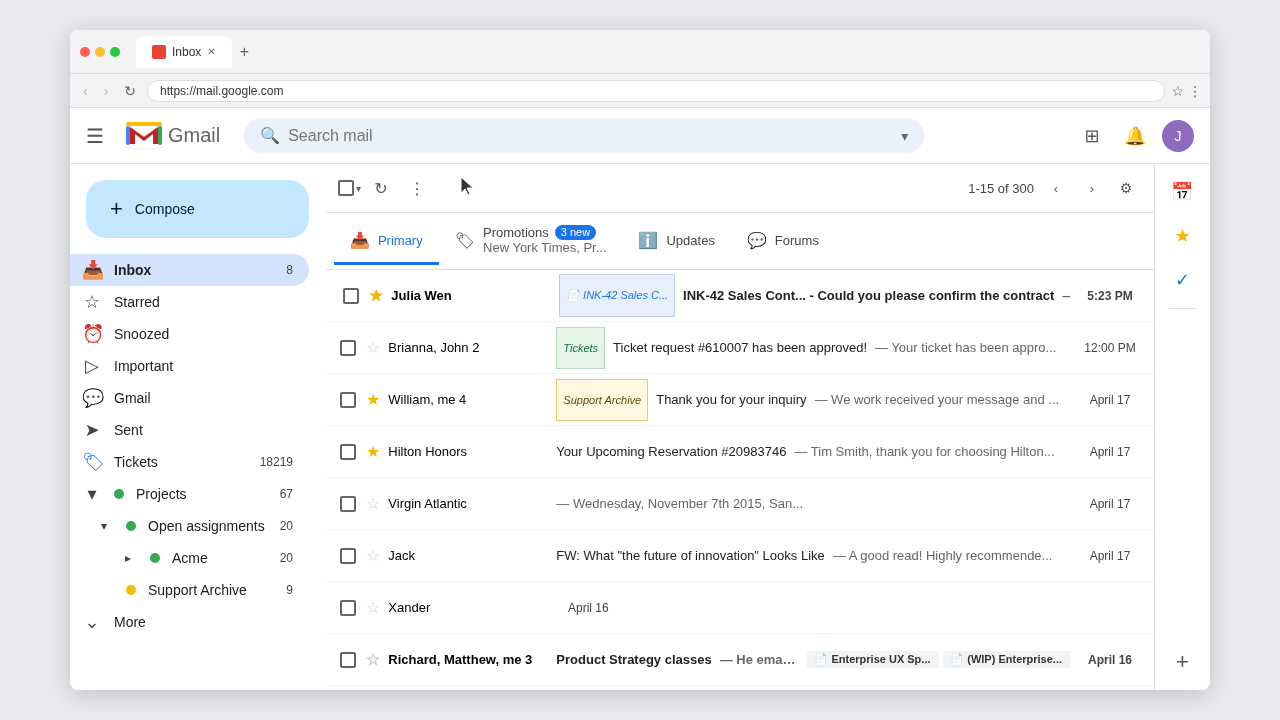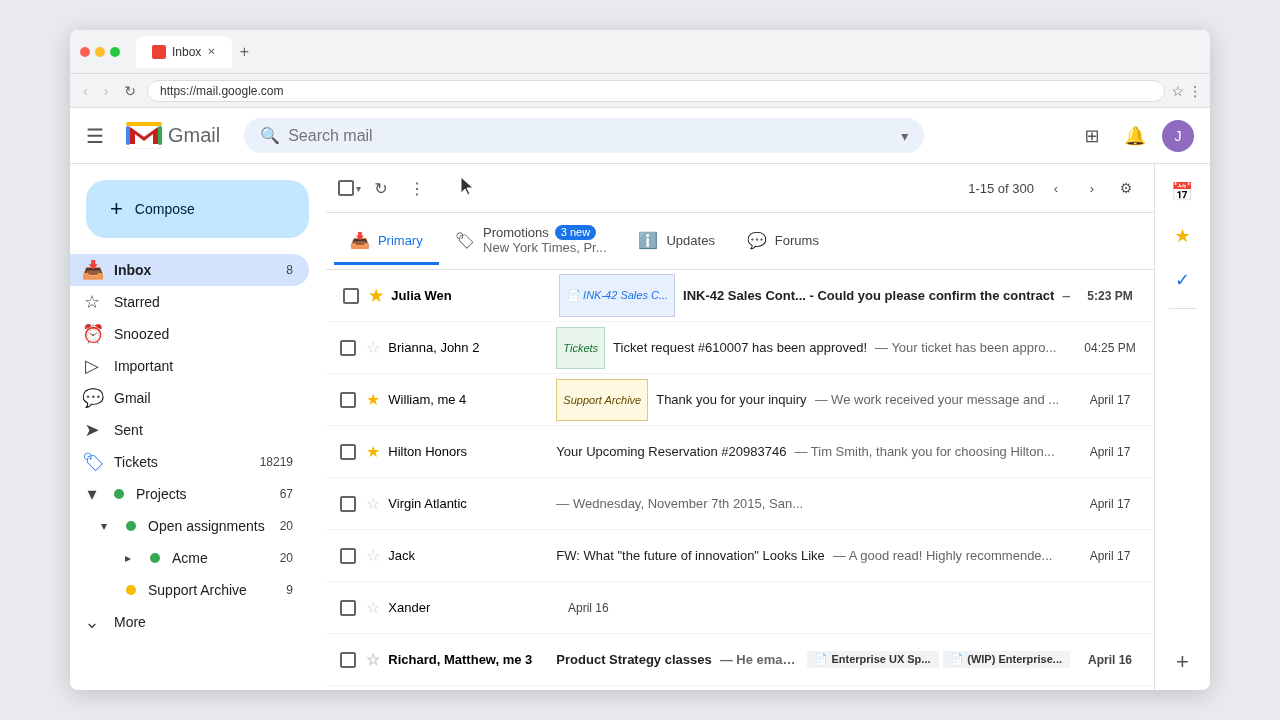--- a/index.html
+++ b/index.html
@@ -600,21 +600,21 @@
             <div class="email-check">
               <div class="check-box"></div>
             </div>
             <span class="email-star empty">☆</span>
             <div class="email-sender read">Brianna, John 2</div>
             <div class="email-content-area">
               <span class="email-chip chip-green">Tickets</span>
               <span class="email-subject">Ticket request #610007 has been approved!</span>
               <span class="email-preview">— Your ticket has been appro...</span>
             </div>
-            <span class="email-date">04:25 PM</span>
+            <span class="email-date">12:00 PM</span>
           </div>
 
           <div class="email-row">
             <div class="email-check">
               <div class="check-box"></div>
             </div>
             <span class="email-star">★</span>
             <div class="email-sender read">William, me 4</div>
             <div class="email-content-area">
               <span class="email-chip chip-yellow">Support Archive</span>

